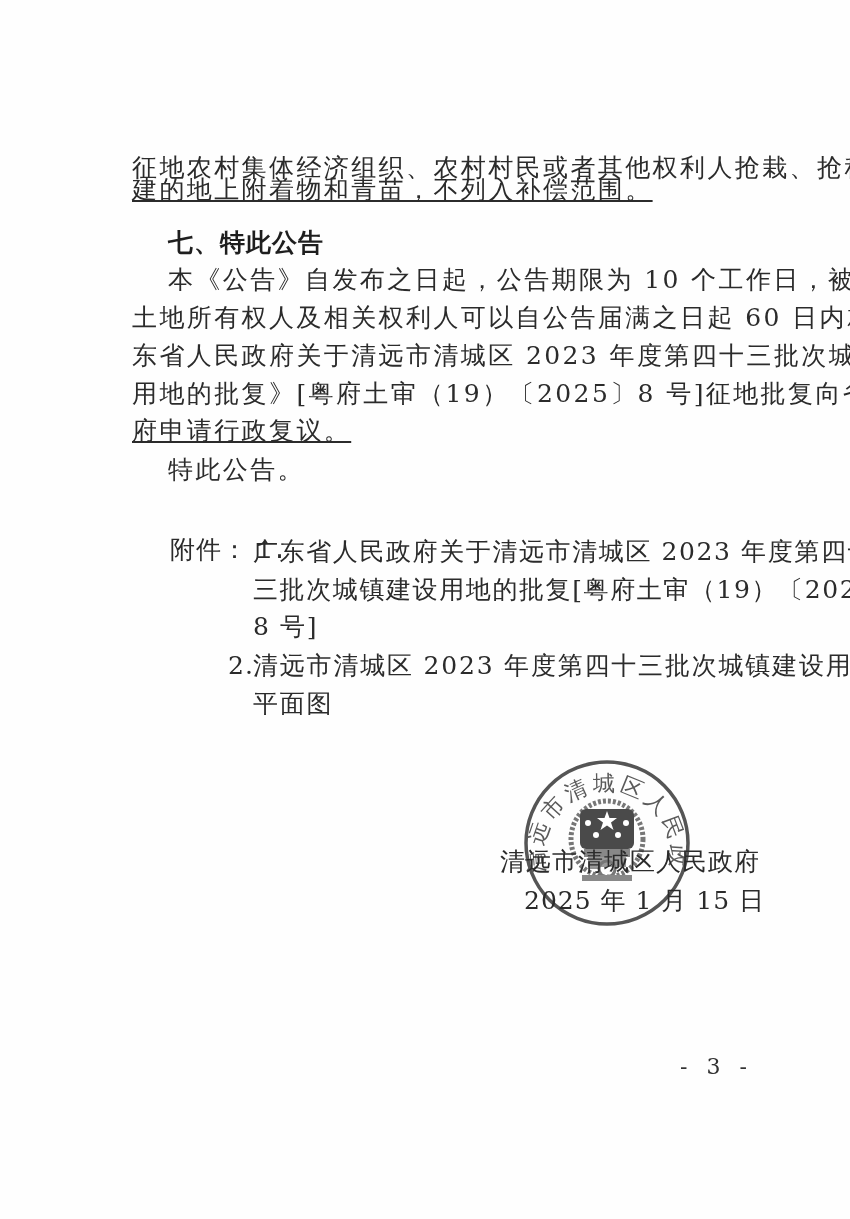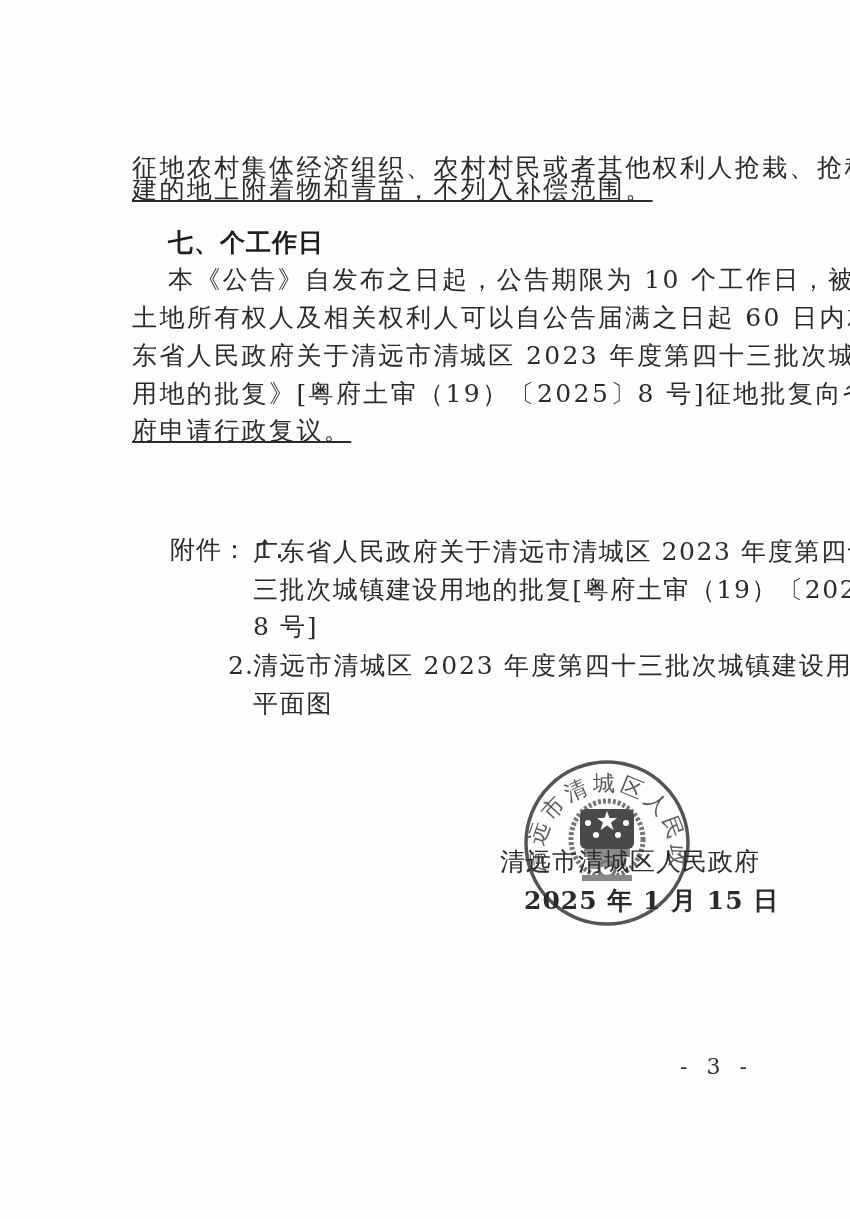--- a/index.html
+++ b/index.html
@@ -72,28 +72,29 @@
     }
   </style>
 </head>
 <body>
 
 <div class="page">
 
   <div class="line" style="top:153px;">征地农村集体经济组织、农村村民或者其他权利人抢栽、抢种、抢</div>
   <div class="line" style="top:175px;text-decoration:underline;">建的地上附着物和青苗，不列入补偿范围。</div>
 
-  <div class="line indent heading" style="top:228px;">七、个工作日</div>
+  <div class="line indent heading" style="top:228px;">七、特此公告</div>
 
   <div class="line indent" style="top:265px;">本《公告》自发布之日起，公告期限为 10 个工作日，被征收</div>
   <div class="line" style="top:303px;">土地所有权人及相关权利人可以自公告届满之日起 60 日内就《广</div>
   <div class="line" style="top:341px;">东省人民政府关于清远市清城区 2023 年度第四十三批次城镇建设</div>
   <div class="line" style="top:379px;">用地的批复》[粤府土审（19）〔2025〕8 号]征地批复向省人民政</div>
   <div class="line" style="top:416px;text-decoration:underline;">府申请行政复议。</div>
 
+  <div class="line indent" style="top:455px;">特此公告。</div>
 
   <div class="line att-label" style="top:537px; letter-spacing:1px;">
     <span>附件：</span><span style="margin-left:8px;">1.</span>
   </div>
   <div class="line att-cont" style="top:537px; letter-spacing:1.6px;">广东省人民政府关于清远市清城区 2023 年度第四十</div>
   <div class="line att-cont" style="top:575px; letter-spacing:1.6px;">三批次城镇建设用地的批复[粤府土审（19）〔2025〕</div>
   <div class="line att-cont" style="top:612px; letter-spacing:1.6px;">8 号]</div>
 
   <div class="line att2" style="top:651px; letter-spacing:1px;">2.</div>
   <div class="line att-cont" style="top:651px; letter-spacing:1.8px;">清远市清城区 2023 年度第四十三批次城镇建设用地</div>
@@ -116,16 +117,16 @@
       <circle cx="74" cy="78" r="3" fill="#fff"></circle>
       <circle cx="96" cy="78" r="3" fill="#fff"></circle>
       <rect x="62" y="92" width="46" height="8" fill="#888"></rect>
       <rect x="66" y="100" width="38" height="10" fill="#999"></rect>
       <circle cx="85" cy="112" r="8" fill="none" stroke="#777" stroke-width="3"></circle>
       <rect x="60" y="118" width="50" height="6" fill="#888"></rect>
     </g>
   </svg>
 
   <div class="signature" style="left:500px; top:847px;">清远市清城区人民政府</div>
-  <div class="signature" style="left:524px; top:886px;font-weight:bold;">2025 年 1 月 15 日</div>
+  <div class="signature" style="left:524px; top:886px;">2025 年 1 月 15 日</div>
 
   <div class="page-number">- 3 -</div>
 </div>
 
 </body></html>

